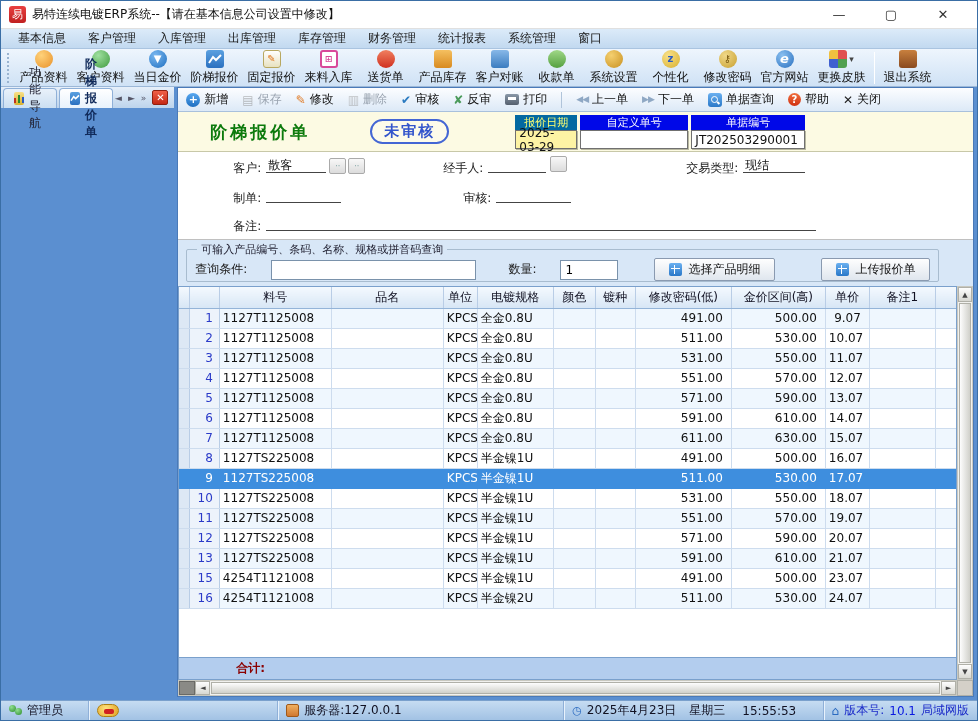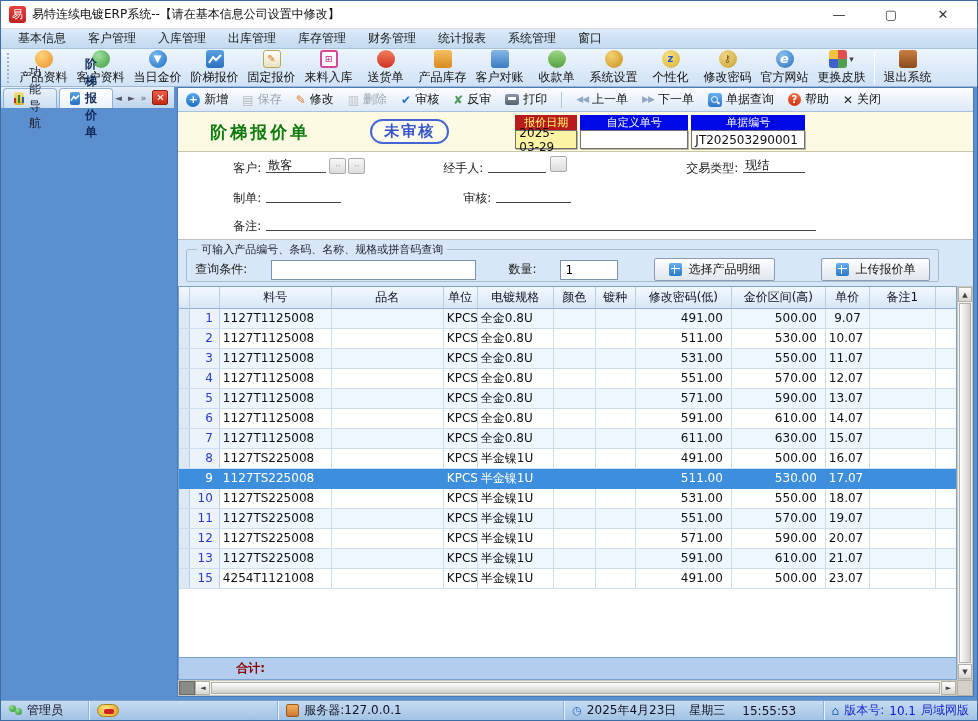--- a/index.html
+++ b/index.html
@@ -80,21 +80,21 @@
   .dtico.close { color:#222; font-weight:bold; }
   .dtsep { width:1px; height:16px; background:#b0c4da; }
 
   
   .yellowband { height:40px; flex:0 0 40px; background:#fcfae3; border-bottom:1px solid #c8c8a8; position:relative; }
   .docTitle { position:absolute; left:32px; top:9px; font-size:17px; font-weight:bold; color:#0c7a0c; letter-spacing:3px; }
   .stamp { position:absolute; left:192px; top:7px; border:2px solid #4466d4; border-radius:13px; color:#3355cc; font-size:15px; font-weight:bold; padding:1px 12px; letter-spacing:2px; background:rgba(255,255,255,.25); }
   .hdrcols { position:absolute; left:337px; top:3px; display:flex; gap:3px; }
   .hdrcol { display:flex; flex-direction:column; }
   .hdrlabel { height:15px; font-size:11px; color:#fff; display:grid; place-items:center; }
-  .hdrlabel.green { background:#b91c1c; color:#ffff70; }
+  .hdrlabel.green { background:#0369a1; color:#ffff70; }
   .hdrlabel.blue { background:#0008e8; }
   .hdrfield { height:19px; border:1px solid #707070; background:#fff; font-size:12px; color:#111; display:flex; align-items:center; padding:0 3px; box-shadow:1px 1px 0 #b8b8a0; }
   .hdrfield.date { background:#fdf3a4; }
   .w62{width:62px} .w108{width:108px} .w122{width:114px}
 
   
   .formband { height:88px; flex:0 0 88px; background:#ffffff; border-bottom:1px solid #c0c0c0; position:relative; font-size:12px; color:#222; }
   .flabel { position:absolute; white-space:nowrap; }
   .ufield { position:absolute; border-bottom:1px solid #444; height:16px; font-size:12px; color:#111; padding-left:2px; }
   .minibtn { position:absolute; width:17px; height:16px; background:linear-gradient(#f8f8f8,#dcdcdc); border:1px solid #aaa; border-radius:2px; font-size:8px; color:#8aa; display:grid; place-items:center; }
@@ -640,20 +640,35 @@
                   <td>KPCS</td>
                   <td>半金镍1U</td>
                   <td></td>
                   <td></td>
                   <td class="num">491.00</td>
                   <td class="num">500.00</td>
                   <td class="num">23.07</td>
                   <td></td>
                   <td class="fill"></td>
                 </tr>
+            <tr>
+                  <td class="ind"></td>
+                  <td class="rnum">16</td>
+                  <td>4254T1121008</td>
+                  <td></td>
+                  <td>KPCS</td>
+                  <td>半金镍2U</td>
+                  <td></td>
+                  <td></td>
+                  <td class="num">511.00</td>
+                  <td class="num">530.00</td>
+                  <td class="num">24.07</td>
+                  <td></td>
+                  <td class="fill"></td>
+                </tr>
           </tbody>
             </table>
           <div class="gridfiller"></div>
           <div class="totalrow">
             <span class="totallabel">合计:</span>
           </div>
         </div>
         <div class="vsb">
           <div class="sbbtn">▲</div>
           <div class="sbthumb"></div>

